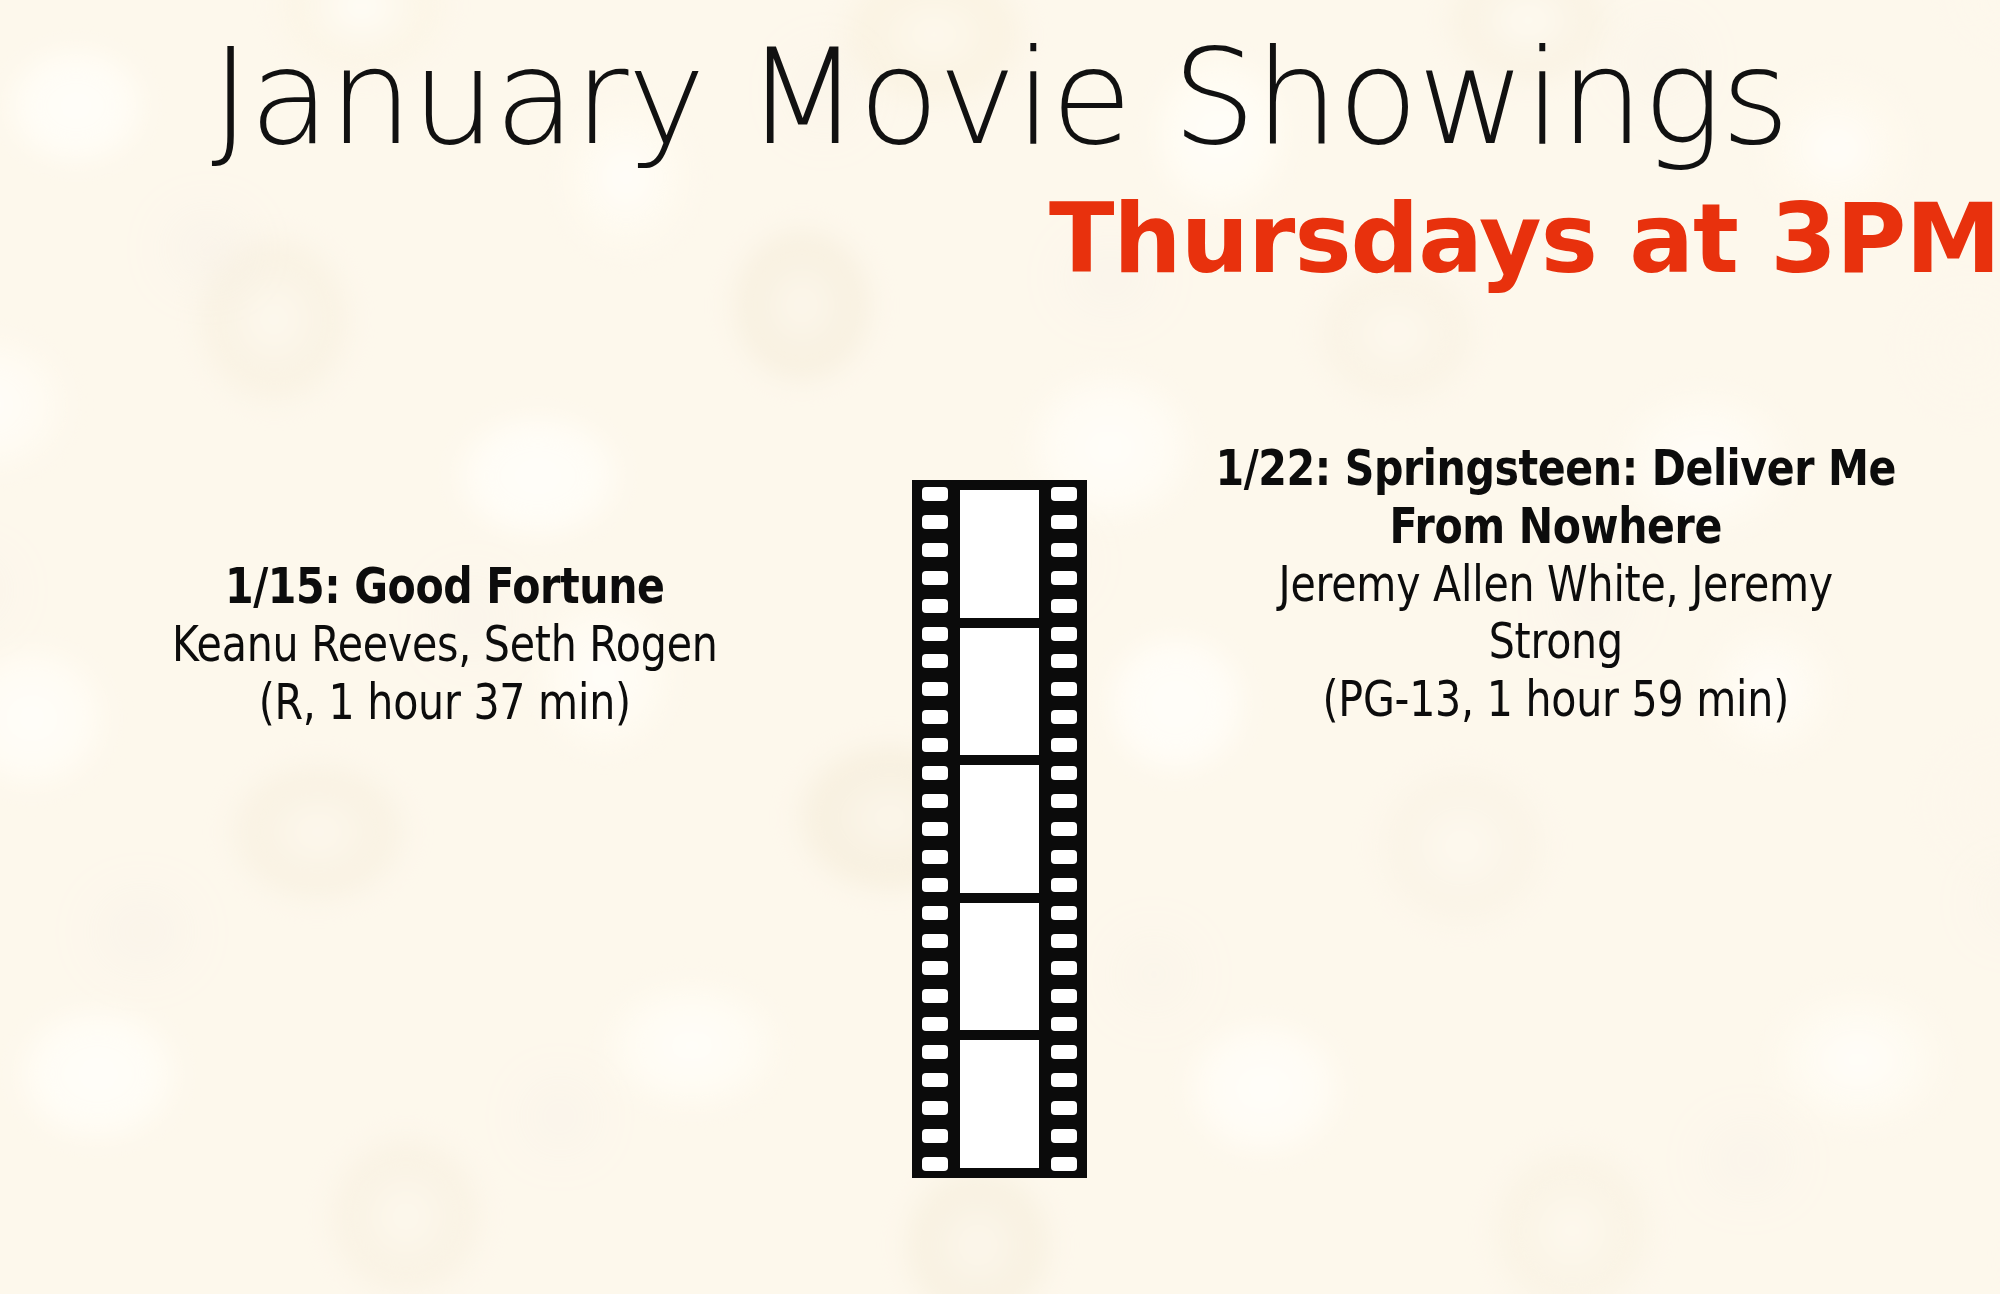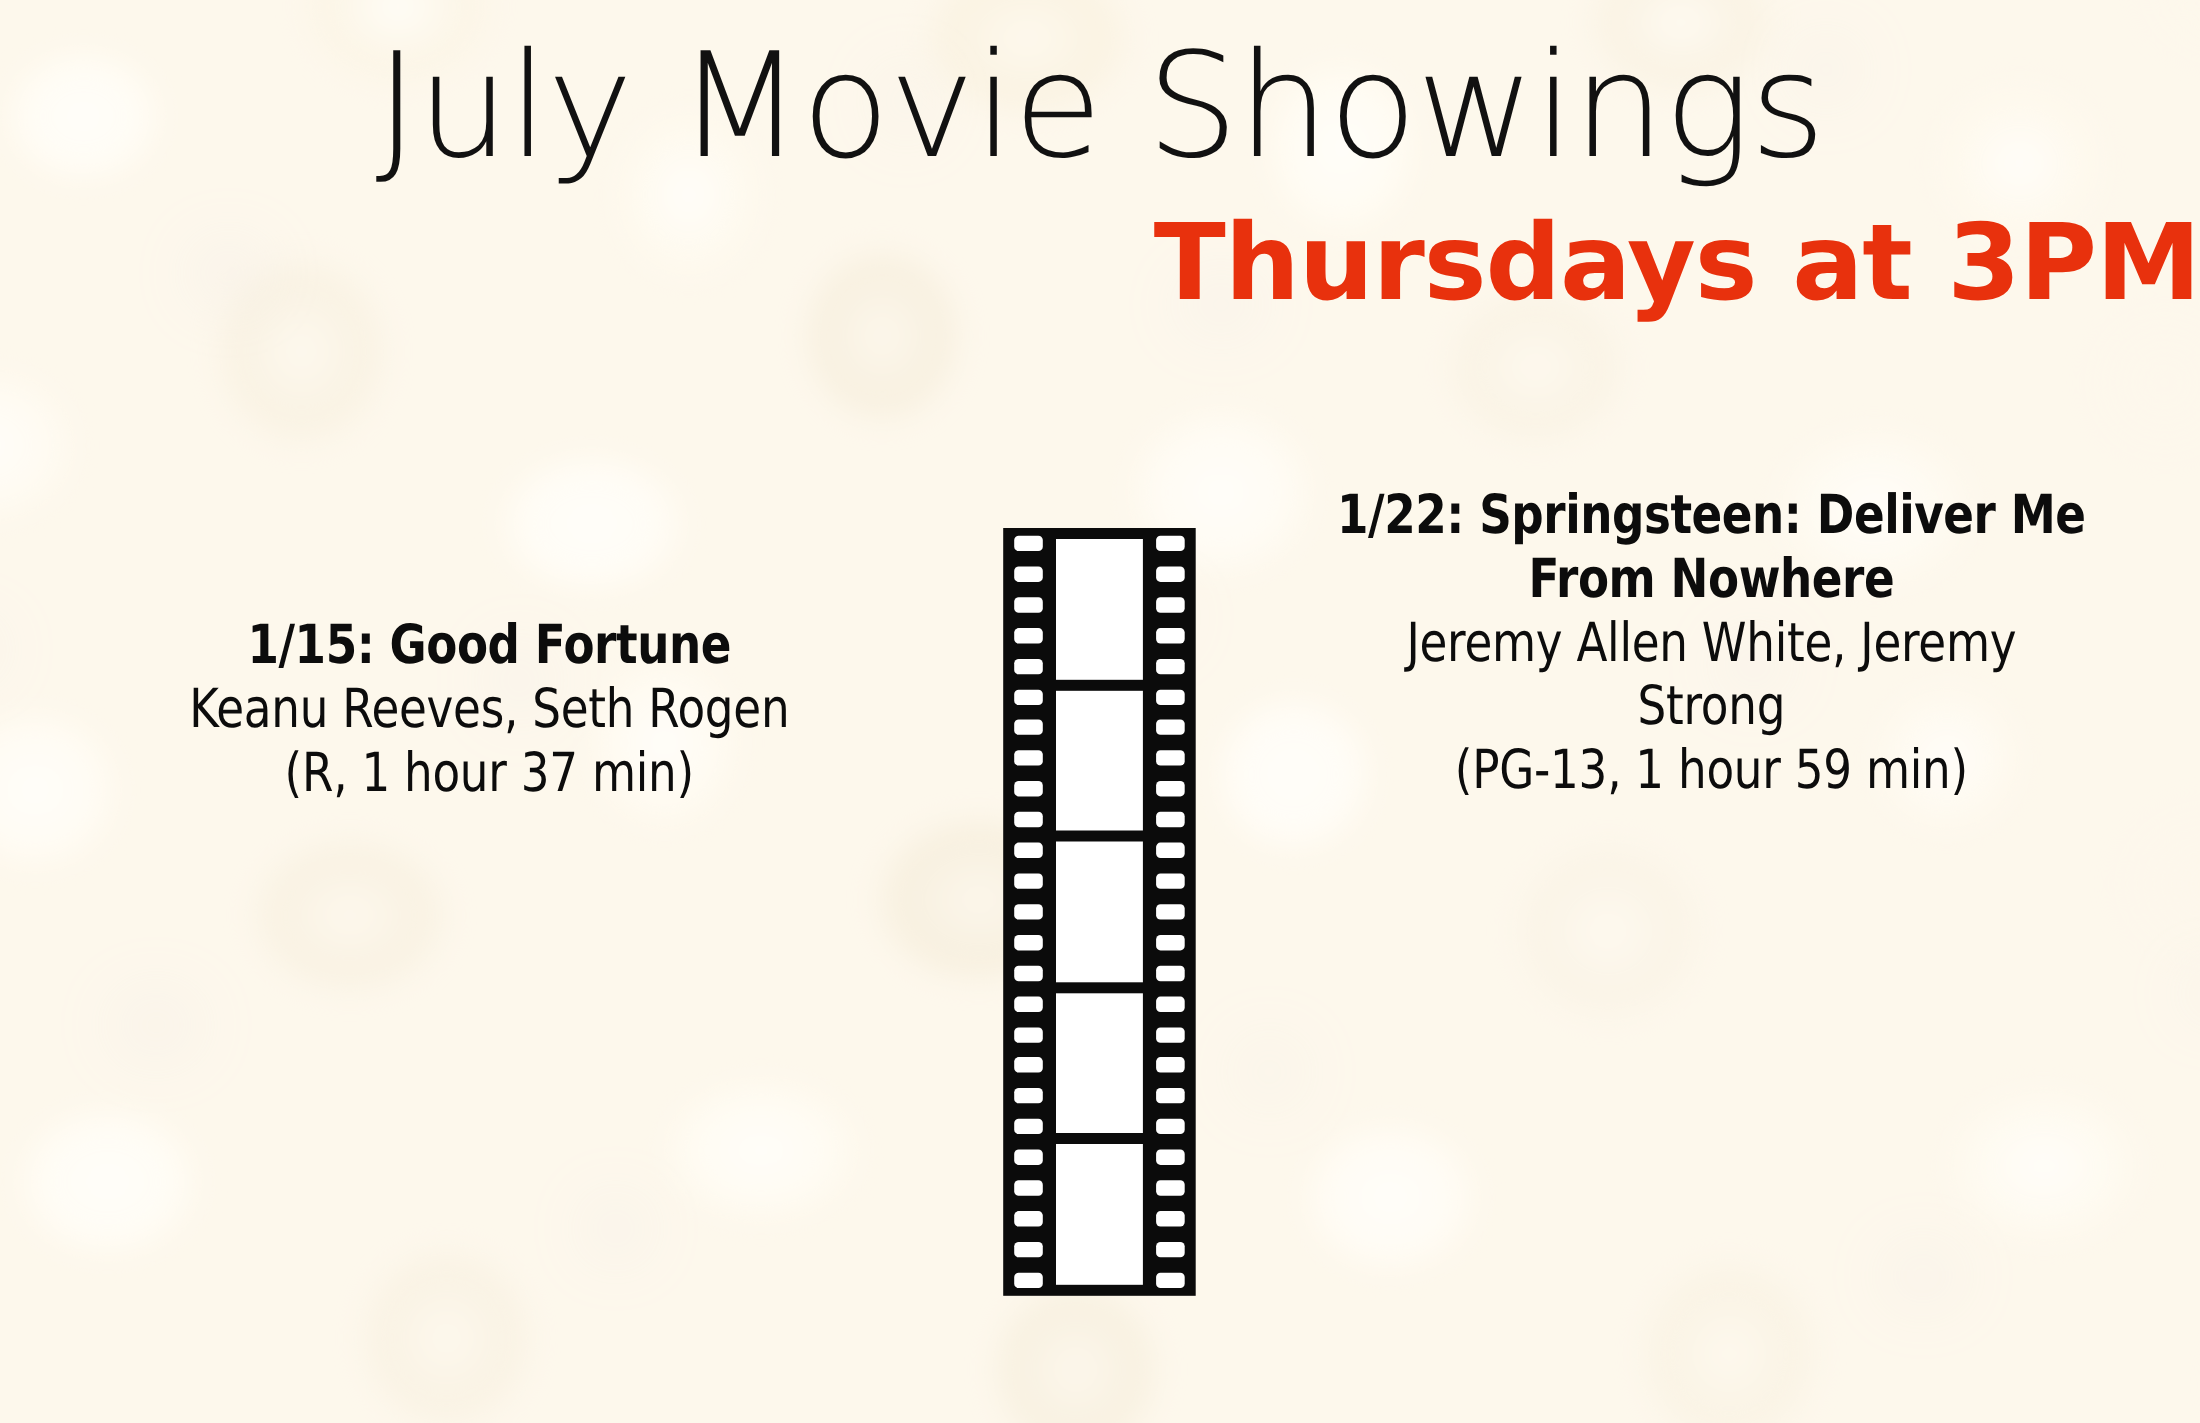--- a/index.html
+++ b/index.html
@@ -251,21 +251,21 @@
 
   <div class="bg-base"></div>
   <div class="bg-layer bg-kernels-a"></div>
   <div class="bg-layer bg-kernels-b"></div>
   <div class="bg-layer bg-kernels-c"></div>
   <div class="bg-layer bg-kernels-d"></div>
   <div class="bg-shadows"></div>
   <div class="bg-wash"></div>
 
   <div class="headings">
-    <h1 class="poster-title">July Movie Showings</h1>
+    <h1 class="poster-title">January Movie Showings</h1>
     <h2 class="poster-subtitle">Thursdays at 3PM</h2>
   </div>
 
   <div class="listings">
 
     <div class="column col-left">
 
       <div class="showing s2">
         <div class="showing-title">1/15: Good Fortune</div>
         <div class="showing-cast">Keanu Reeves, Seth Rogen</div>

